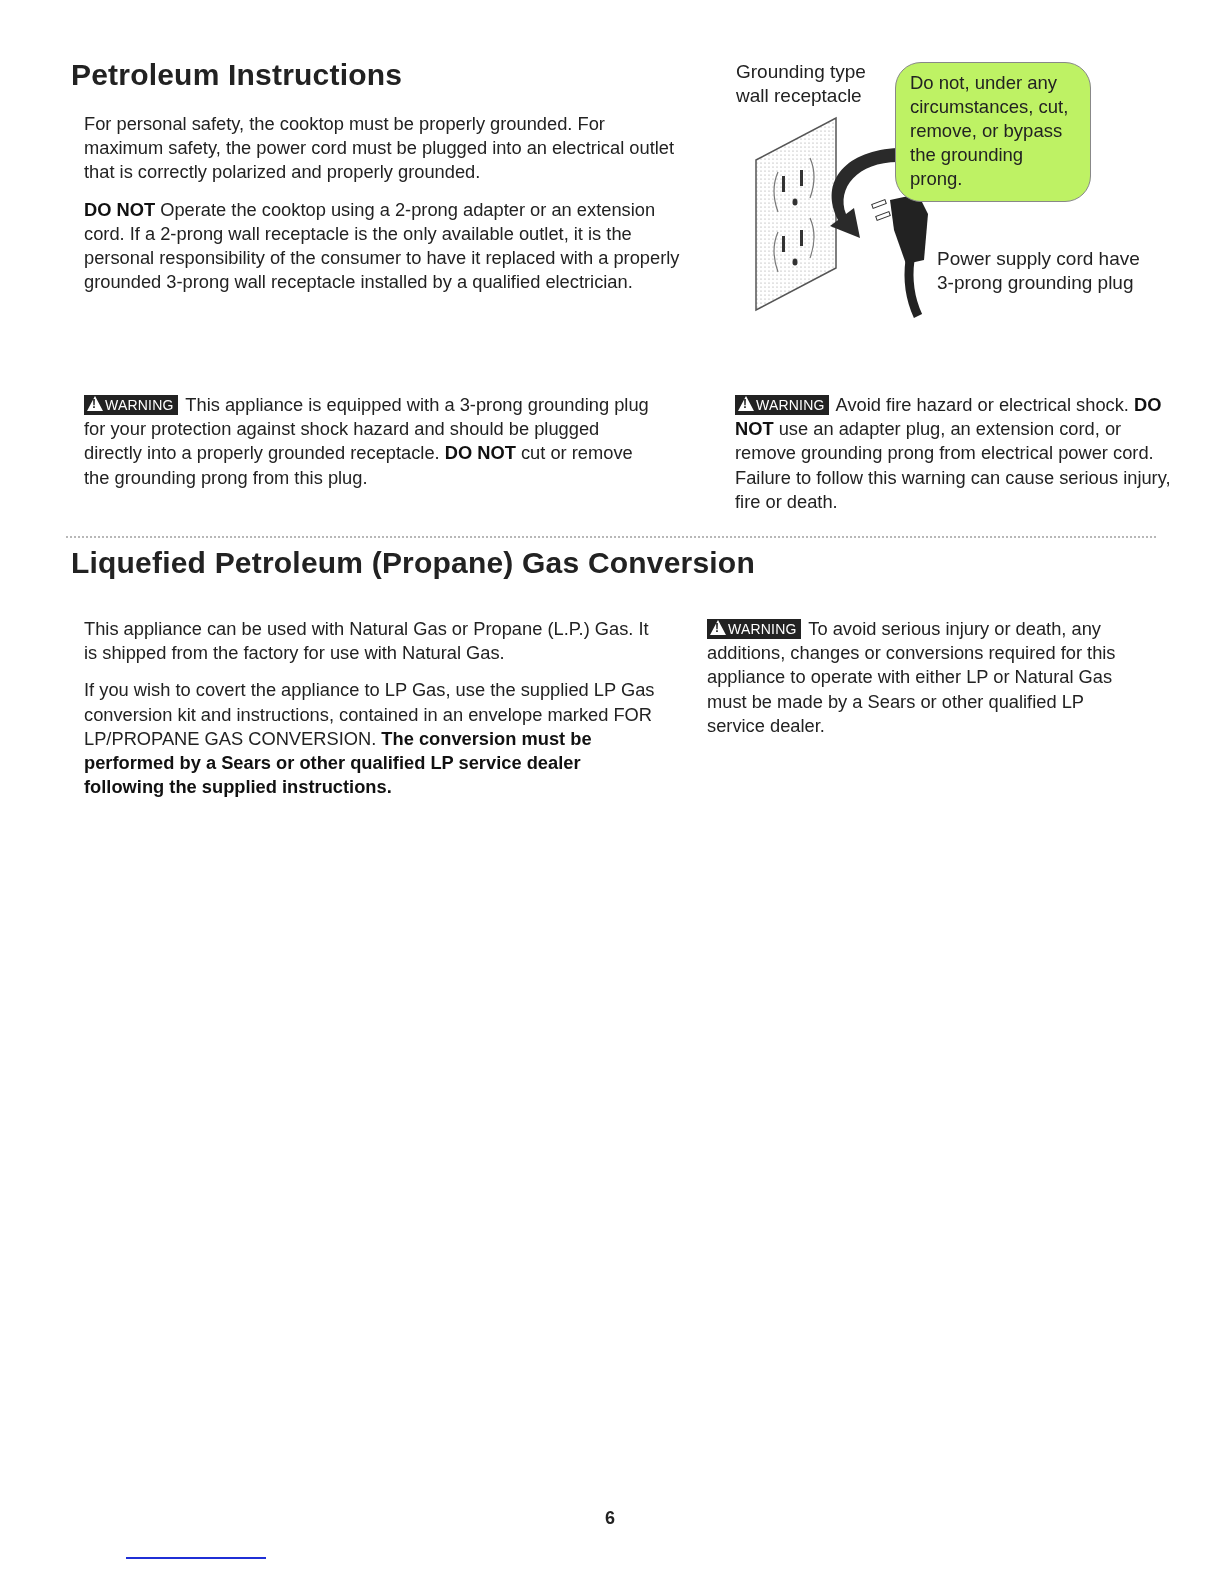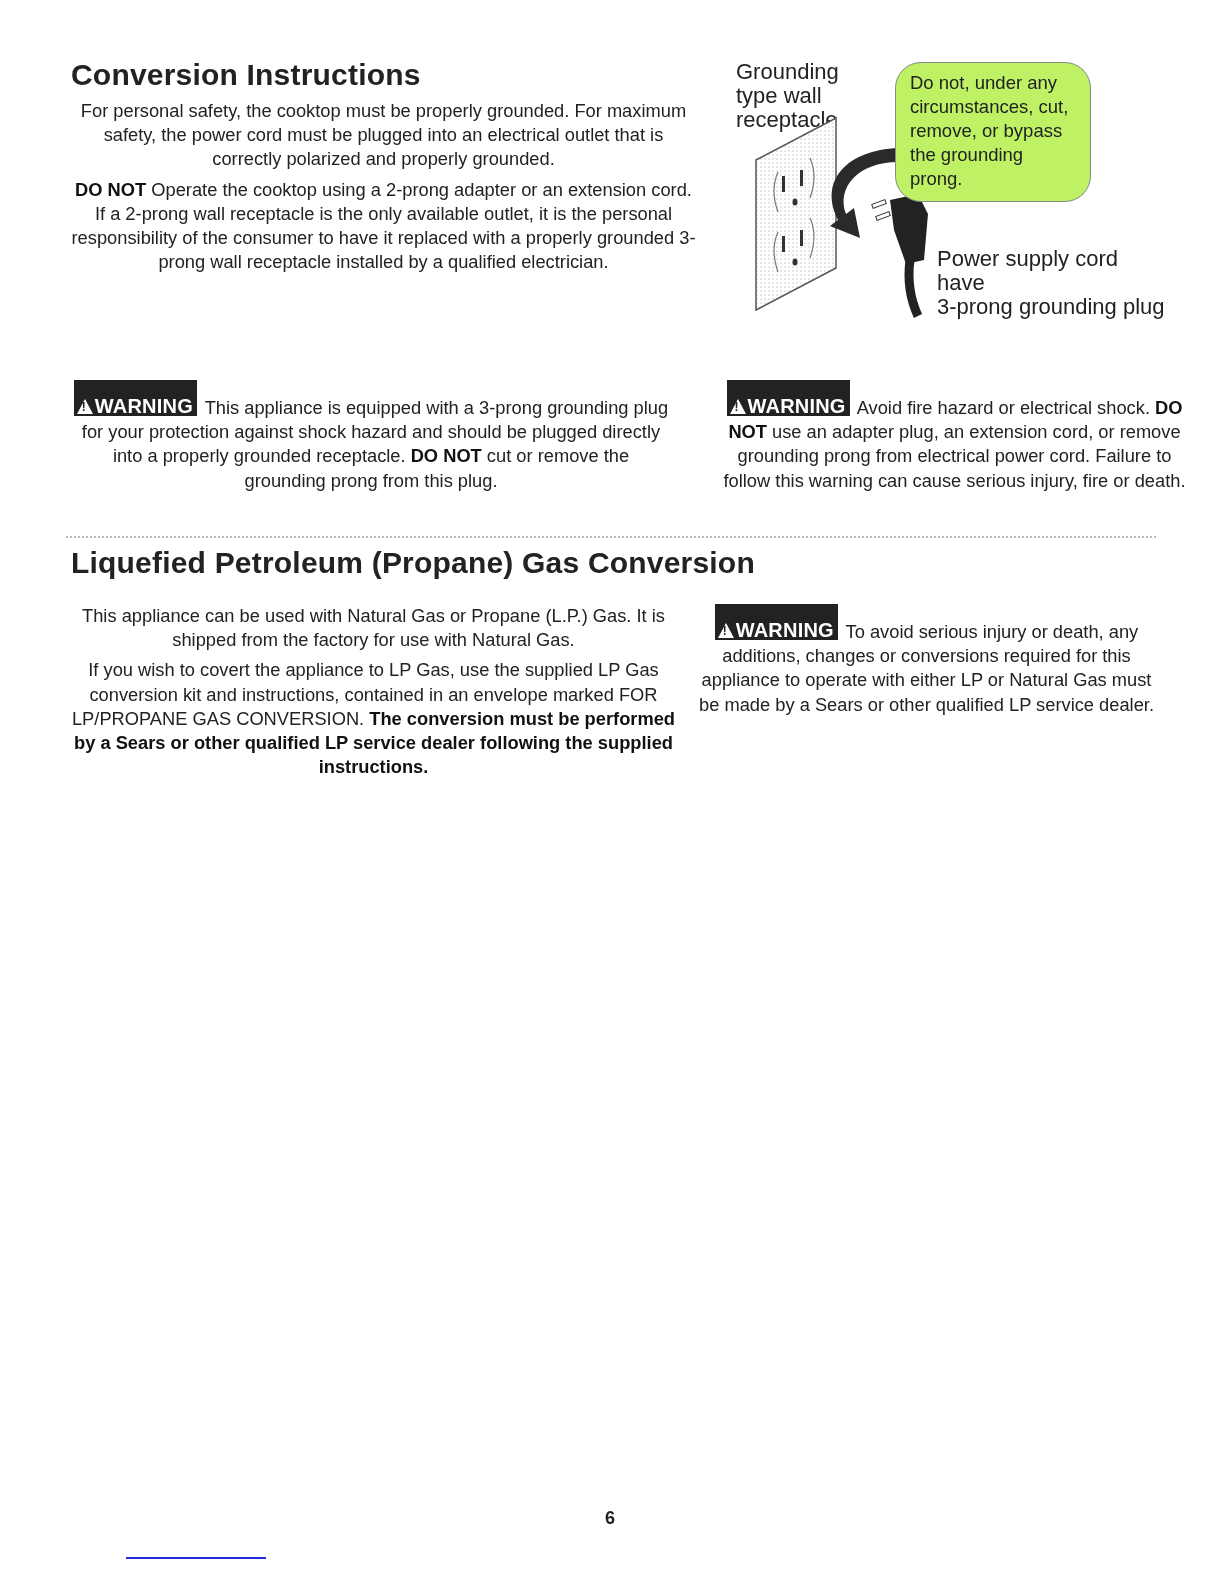--- a/index.html
+++ b/index.html
@@ -1,37 +1,37 @@
 <!DOCTYPE html>
 <html><head>
 <meta charset="utf-8">
 <style>
   html, body { margin:0; padding:0; background:#fff; }
   body { width:1224px; height:1584px; position:relative; overflow:hidden;
          font-family:"Liberation Sans", sans-serif; color:#1a1a1a; }
   .abs { position:absolute; }
   h1 { margin:0; font-family:"Liberation Sans", sans-serif; font-weight:bold; font-size:30px; color:#222; letter-spacing:0.2px; }
-  p { margin:0; font-size:18.3px; line-height:24.2px; color:#222;text-align:center; }
+  p { margin:13px; font-size:18.3px; line-height:24.2px; color:#222; }
   .para { margin-bottom:6px; }
   b { font-weight:bold; color:#111; }
-  .warn-badge { display:inline-block; background:#222; color:#fff; font-weight:bold; font-size:20px;
-    line-height:20px; padding:16px 4px 0 3px; margin-right:3px; vertical-align:1px; letter-spacing:0.2px; }
+  .warn-badge { display:inline-block; background:#222; color:#fff; font-weight:normal; font-size:14px;
+    line-height:20px; padding:0 4px 0 3px; margin-right:3px; vertical-align:1px; letter-spacing:0.2px; }
   .warn-badge .tri { display:inline-block; width:0; height:0; border-left:8px solid transparent; border-right:8px solid transparent;
     border-bottom:15px solid #fff; position:relative; vertical-align:-1px; margin-right:2px; }
   .warn-badge .tri::after { content:"!"; position:absolute; left:-3px; top:1px; font-size:12px; color:#222; font-weight:bold; line-height:14px; }
   .divider { border-top:2px dotted #b8b8b8; }
   .callout { border:1.5px solid #888; border-radius:26px; font-size:18.5px; line-height:24px; color:#222; padding:8px 10px 10px 14px; background:#bef264; }
-  .fig-label { font-size:22px; line-height:24px; color:#222; }
+  .fig-label { font-size:19px; line-height:24px; color:#222; }
   .page-num { font-size:18px; font-weight:bold; color:#222; }
   .footer-link { border-top:2px solid #1f2fd6; }
 </style>
 </head>
 <body>
 
-<h1 class="abs" style="left:71px; top:58px;">Conversion Instructions</h1>
+<h1 class="abs" style="left:71px; top:58px;">Petroleum Instructions</h1>
 
 <div class="abs" style="left:71px; top:99px; width:625px;">
   <p class="para">For personal safety, the cooktop must be properly grounded. For maximum safety, the power cord must be plugged into an electrical outlet that is correctly polarized and properly grounded.</p>
   <p class="para"><b>DO NOT</b><span> Operate the cooktop using a 2-prong adapter or an extension cord. If a 2-prong wall receptacle is the only available outlet, it is the personal responsibility of the consumer to have it replaced with a properly grounded 3-prong wall receptacle installed by a qualified electrician.</span></p>
 </div>
 
 <div class="abs fig-label" style="left:736px; top:60px; width:150px;">Grounding type wall receptacle</div>
 
 <svg class="abs" style="left:748px; top:110px;" width="200" height="210" viewBox="0 0 200 210">
   <defs>

